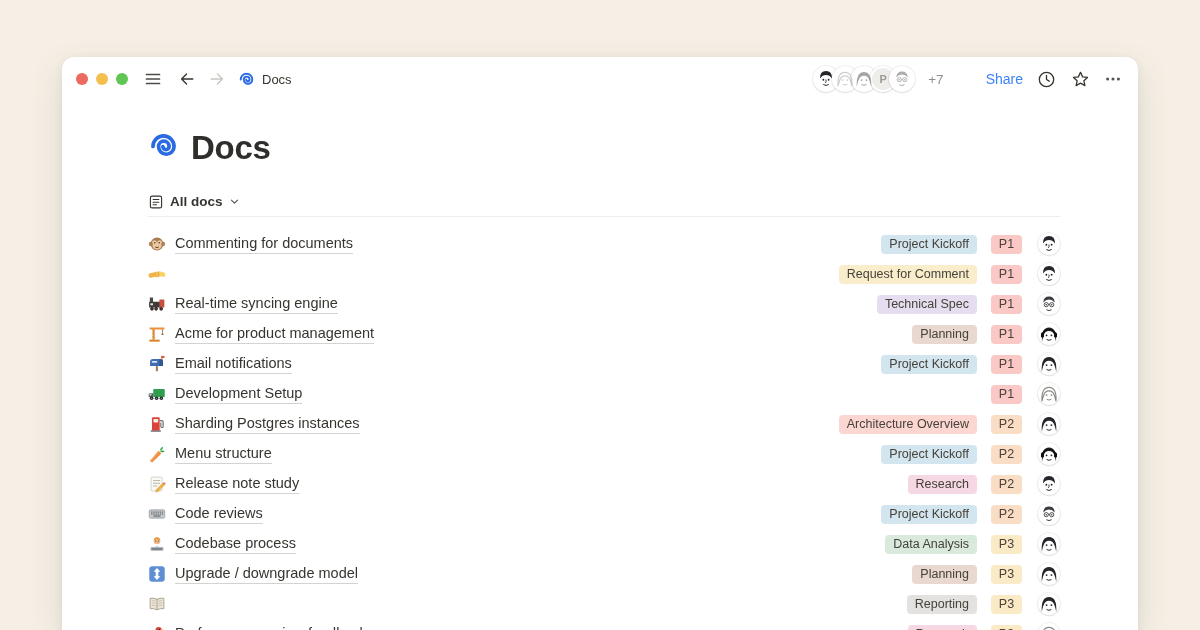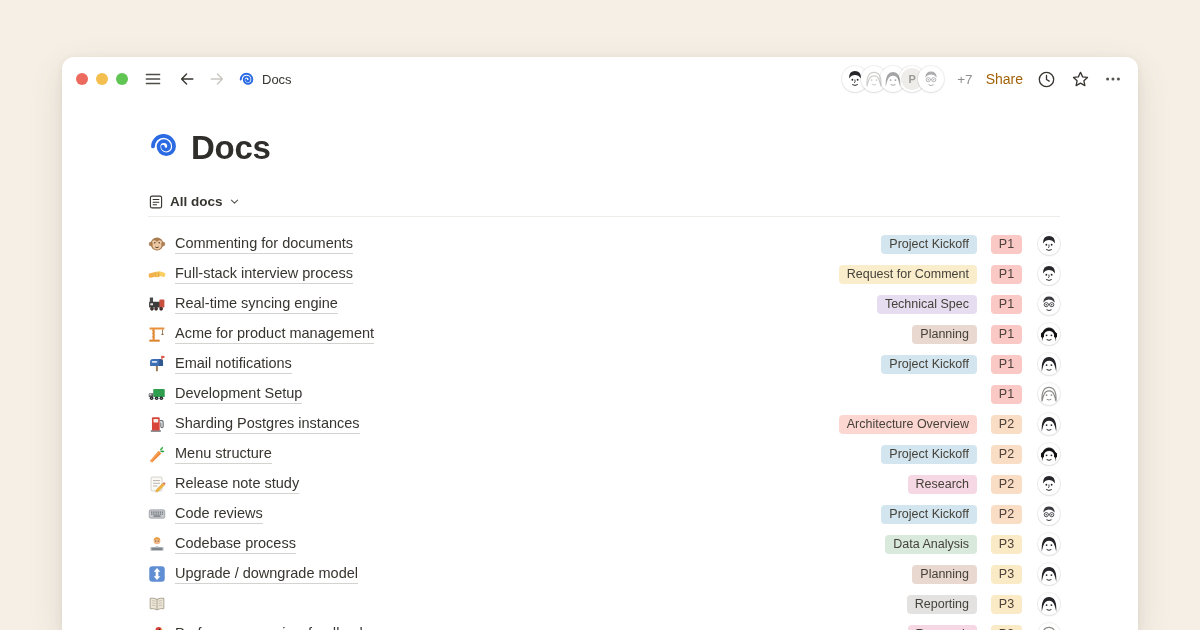--- a/index.html
+++ b/index.html
@@ -30,21 +30,21 @@
   .avatar-stack { display:flex; align-items:center; }
   .avatar { width:24px; height:24px; border-radius:50%; background:#fff; overflow:hidden;
             box-shadow:0 0 0 1px rgba(0,0,0,.06), 0 1px 2px rgba(0,0,0,.08); flex:none; }
   .avatar svg { width:100%; height:100%; display:block; }
   .avatar-stack .avatar { margin-left:-7px; border:2px solid #fff; width:26px; height:26px; }
   .avatar-stack .avatar:first-child { margin-left:0; }
   .avatar.faded svg { opacity:.42; }
   .avatar.letter { background:#eeedea; display:flex; align-items:center; justify-content:center;
                    font-size:11px; font-weight:700; color:#9b9a97; }
   .overflow-count { font-size:13.5px; color:#8f8e8b; }
-  .share-label { font-size:14px; color:#a16207; cursor:pointer; }
+  .share-label { font-size:14px; color:#3b82f6; cursor:pointer;margin-left:29px; }
   
   .content { padding:0 78px 0 86px; }
   .page-header { margin-top:26px; display:flex; align-items:center; gap:12px; height:42px; }
   .page-header h1 { font-size:33px; font-weight:700; letter-spacing:-.3px; color:#2f2e2b; }
   .toolbar { margin-top:18px; height:30px; display:flex; align-items:center;
              border-bottom:1px solid #eeedea; padding-bottom:0; }
   .view-tab { display:flex; align-items:center; gap:6px; font-size:13.5px; font-weight:700; cursor:pointer; }
   .toolbar-right { margin-left:auto; display:flex; align-items:center; gap:22px; }
   .tb-action { font-size:13.5px; color:#73726e; cursor:pointer; }
   .tb-action.active { color:#3f9bd8; }
@@ -218,21 +218,20 @@
         </div>
         <div class="row">
           <span class="emoji">
             <svg viewBox="0 0 20 20">
               <rect x="0.6" y="8.6" width="9.5" height="5" rx="2.2" fill="#f3b04c" transform="rotate(-14 5 11)"></rect>
               <rect x="9.8" y="7.6" width="9.5" height="5" rx="2.2" fill="#fbd062" transform="rotate(14 14.5 10)"></rect>
               <rect x="6.8" y="7.6" width="6.4" height="6" rx="1.8" fill="#f6c05a"></rect>
               <path d="M8.2 8.4v4.6M11.6 8.4v4.6" stroke="#d99a34" stroke-width=".7"></path>
             </svg>
           </span>
-          <span class="row-title">Full-stack interview process</span>
           <span class="tag" style="background: rgb(250, 237, 204);">Request for Comment</span>
           <span class="p-tag" style="background: rgb(250, 201, 198);">P1</span>
           <span class="avatar">
             <svg viewBox="0 0 20 20">
               <path d="M4.5 9.5Q4.5 2.8 10 2.8t5.5 6.7Q13.2 6.4 10 6.4T4.5 9.5z" fill="#26262b"></path>
               <circle cx="7.6" cy="10.7" r=".85" fill="#26262b"></circle>
               <circle cx="12.4" cy="10.7" r=".85" fill="#26262b"></circle>
               <path d="M10 10.8q.5 1.6-.3 2.5" stroke="#26262b" stroke-width=".8" fill="none" stroke-linecap="round"></path>
               <path d="M7.8 15.2q2.2 1.5 4.4 0" stroke="#26262b" stroke-width=".9" fill="none" stroke-linecap="round"></path>
             </svg>

